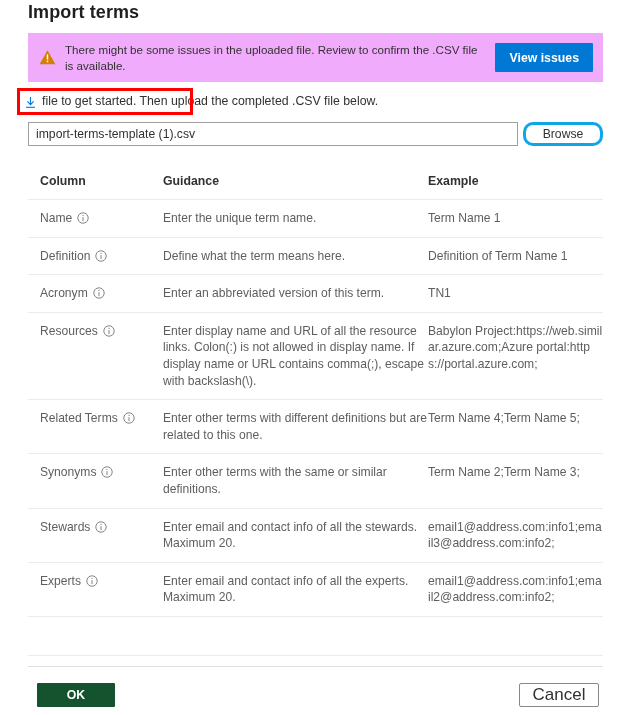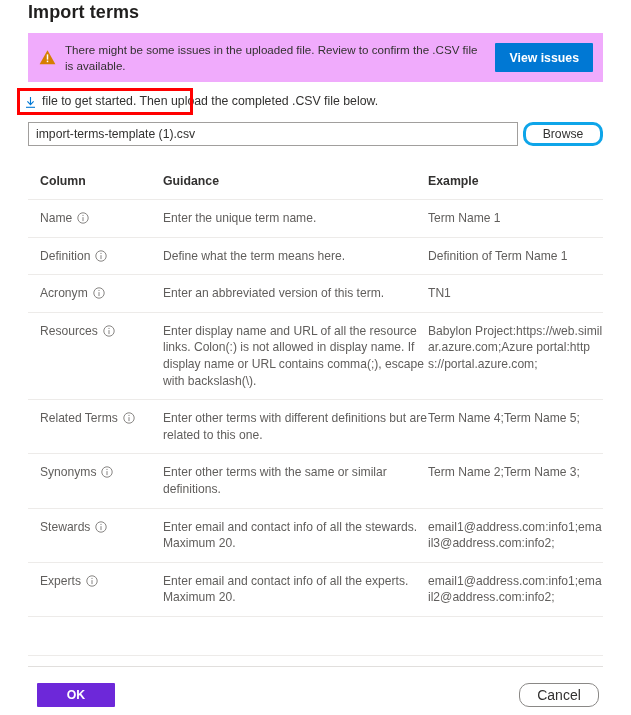--- a/index.html
+++ b/index.html
@@ -208,42 +208,42 @@
     width: 575px;
     height: 1px;
     background: #e1dfdd;
   }
   .ok-btn {
     position: absolute;
     left: 37px;
     top: 683px;
     width: 78px;
     height: 24px;
-    background: #6d28d9;
+    background: #14532d;
     color: #ffffff;
     border: none;
     font-family: "Liberation Sans", sans-serif;
     font-size: 12.3px;
     font-weight: 600;
     cursor: pointer;
     border-radius: 1px;
   }
   .cancel-btn {
     position: absolute;
     left: 519px;
     top: 683px;
     width: 80px;
     height: 24px;
     background: #ffffff;
     color: #323130;
     border: 1px solid #8a8886;
     font-family: "Liberation Sans", sans-serif;
-    font-size: 14px;
-    cursor: pointer;
-    border-radius: 10px;
+    font-size: 17px;
+    cursor: pointer;
+    border-radius: 2px;
   }
 </style>
 </head>
 <body>
 
 <div class="page-title">Import terms</div>
 
 <div class="banner">
   <span class="warn-icon">
     <svg width="17" height="17" viewBox="0 0 17 17" aria-hidden="true">

